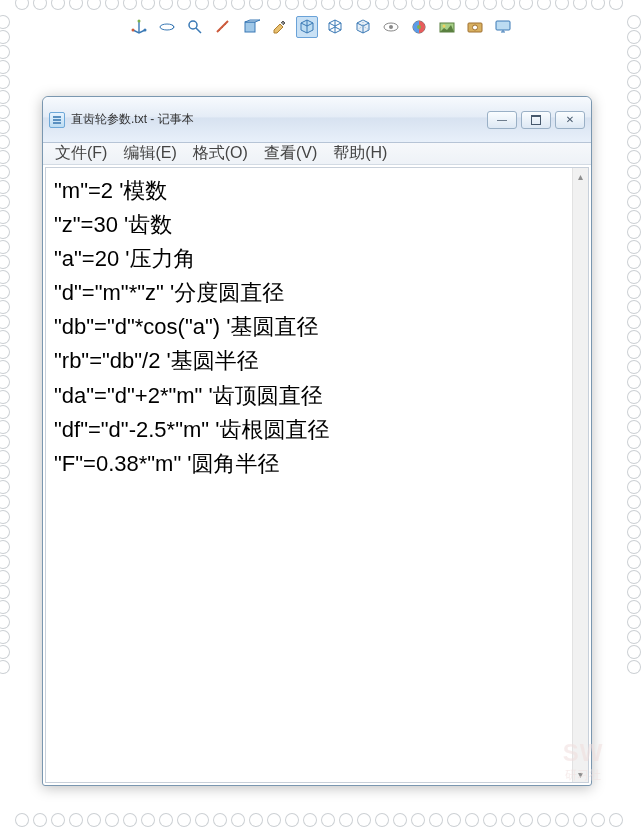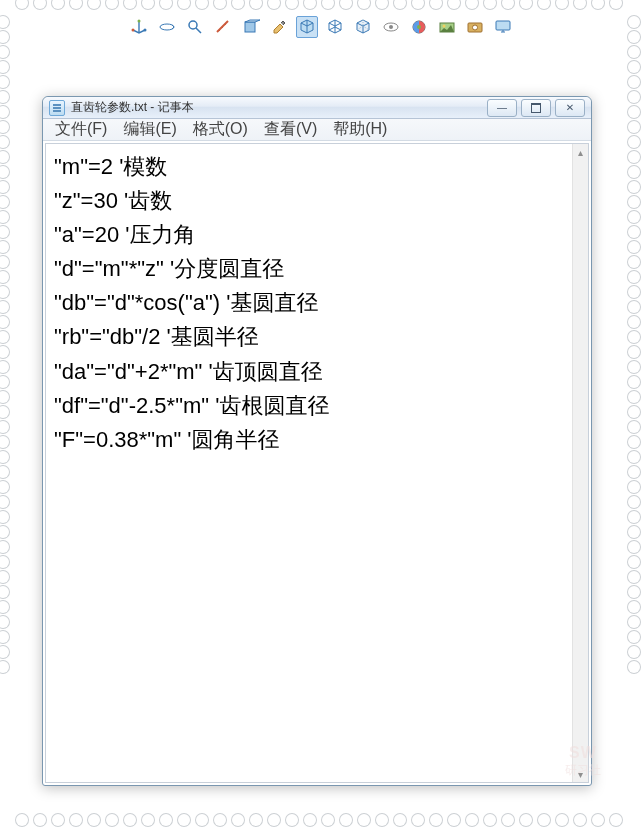--- a/index.html
+++ b/index.html
@@ -72,21 +72,21 @@
     width: 550px;
     height: 690px;
     background: #fff;
     border: 1px solid #7a97b0;
     border-radius: 6px 6px 3px 3px;
     box-shadow: 0 2px 14px rgba(0,0,0,0.25);
     display: flex;
     flex-direction: column;
   }
   .titlebar {
-    height: 22px;
+    height: 46px;
     background: linear-gradient(#f7fafe, #e4ecf6 45%, #d7e2f0 46%, #e8f0fa);
     border-bottom: 1px solid #b6c4d6;
     border-radius: 6px 6px 0 0;
     display: flex;
     align-items: center;
     padding: 0 6px;
     font-size: 12px;
     color: #333;
   }
   .titlebar .app-icon {
@@ -165,21 +165,21 @@
     right: 18px;
     bottom: 26px;
     width: 80px; height: 80px;
     border-radius: 50%;
     display:flex;flex-direction:column;align-items:center;justify-content:center;
     color:#f0dedd;
     font-size:12px;
     opacity:.55;
     pointer-events:none;
   }
-  .watermark .sw{font-size:16px;font-weight:bold;letter-spacing:1px;}
+  .watermark .sw{font-size:24px;font-weight:bold;letter-spacing:1px;}
 </style>
 </head>
 <body>
 
 <div class="toolbar" id="toolbar">
     <div class="tool-btn">
       <svg viewBox="0 0 18 18">
         <path d="M9 15V3M3 12l6 3 6-3" stroke="#3a79b5" stroke-width="1.4" fill="none"></path>
         <circle cx="9" cy="3" r="1.5" fill="#7fb14d"></circle>
         <circle cx="3" cy="12" r="1.5" fill="#cc5a3b"></circle>

